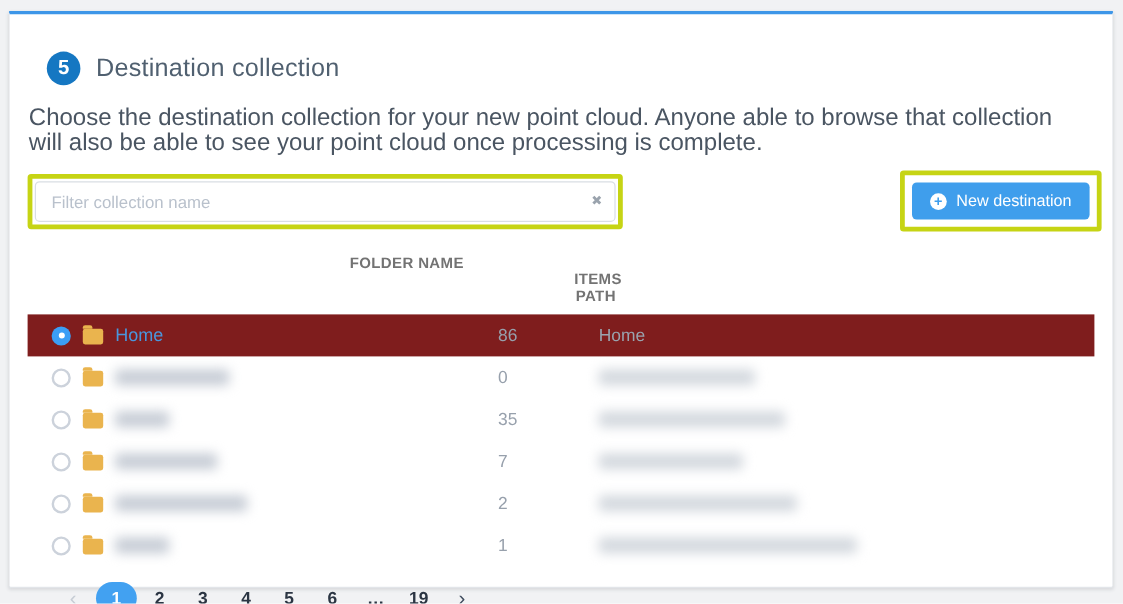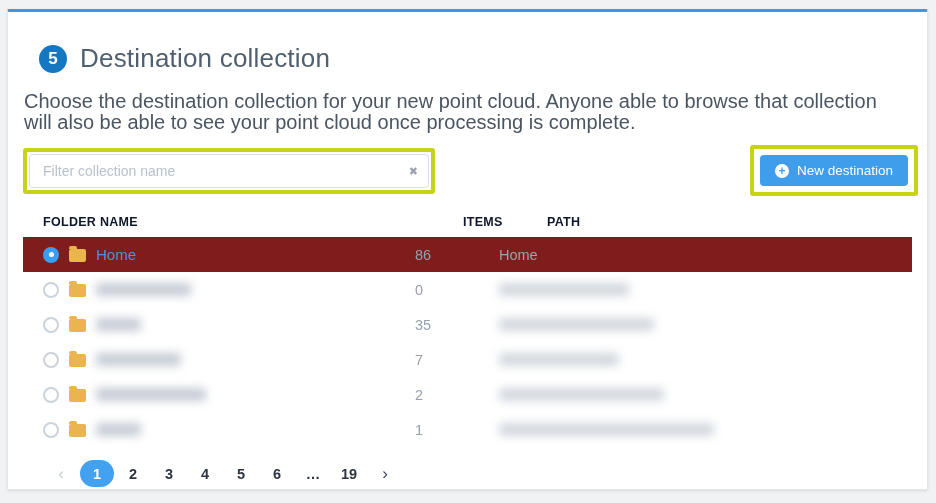--- a/index.html
+++ b/index.html
@@ -22,28 +22,28 @@
     padding: 0 15px;
   }
   .step-header { display: flex; align-items: center; gap: 13px; margin: 31px 0 0 16px; }
   .badge {
     width: 28px; height: 28px; border-radius: 50%;
     background: #1577c2; color: #fff;
     font-size: 17px; font-weight: bold;
     display: flex; align-items: center; justify-content: center;
     flex: 0 0 auto;
   }
-  .title { font-size: 26px; color: #506070; font-weight: 400; letter-spacing: .2px; margin: 0; }
+  .title { font-size: 21px; color: #506070; font-weight: 400; letter-spacing: .2px; margin: 0; }
   .desc {
     margin: 17px 0 0 1px; font-size: 20px; line-height: 21px;
     color: #4a5562; max-width: 882px;
   }
   .toolbar { display: flex; justify-content: space-between; align-items: center; margin-top: 12px; }
   .hl { border: 4px solid #c6d414; border-radius: 3px; }
-  .filter-hl { width: 412px; padding: 2px; }
+  .filter-hl { width: 496px; padding: 2px; }
   .filter-box { position: relative; width: 100%; }
   .filter-box input {
     width: 100%; height: 34px;
     border: 1px solid #d9dee4; border-radius: 4px;
     padding: 0 32px 0 13px;
     font-size: 14px; color: #55606c;
     font-family: "Liberation Sans", "DejaVu Sans", sans-serif;
     outline: none;
   }
   .filter-box input::placeholder { color: #b9c1cc; }
@@ -61,21 +61,21 @@
   }
   .plus-circle {
     width: 14px; height: 14px; border-radius: 50%;
     background: #ffffff; color: #3f9eec;
     font-size: 12px; font-weight: bold; line-height: 14px; text-align: center;
     flex: 0 0 auto;
   }
   .thead {
     display: flex; align-items: center;
     margin-top: 11px; padding: 8px 0 8px 20px;
-    font-size: 12.5px; font-weight: bold; color: #0f172a; letter-spacing: .3px;
+    font-size: 12.5px; font-weight: bold; color: #737373; letter-spacing: .3px; flex-direction: column;
   }
   .col-name { width: 372px; }
   .col-items { width: 46px; margin-left: 48px; }
   .col-path  { padding-left: 38px; }
   .trow { display: flex; align-items: center; height: 35px; padding-left: 20px; cursor: pointer; }
   .trow.selected { background: #7f1d1d; }
   .name-cell { width: 372px; display: flex; align-items: center; gap: 10px; }
   .radio {
     width: 16px; height: 16px; border-radius: 50%;
     border: 2px solid #ccd2db; background: #fff; flex: 0 0 auto; position: relative;

